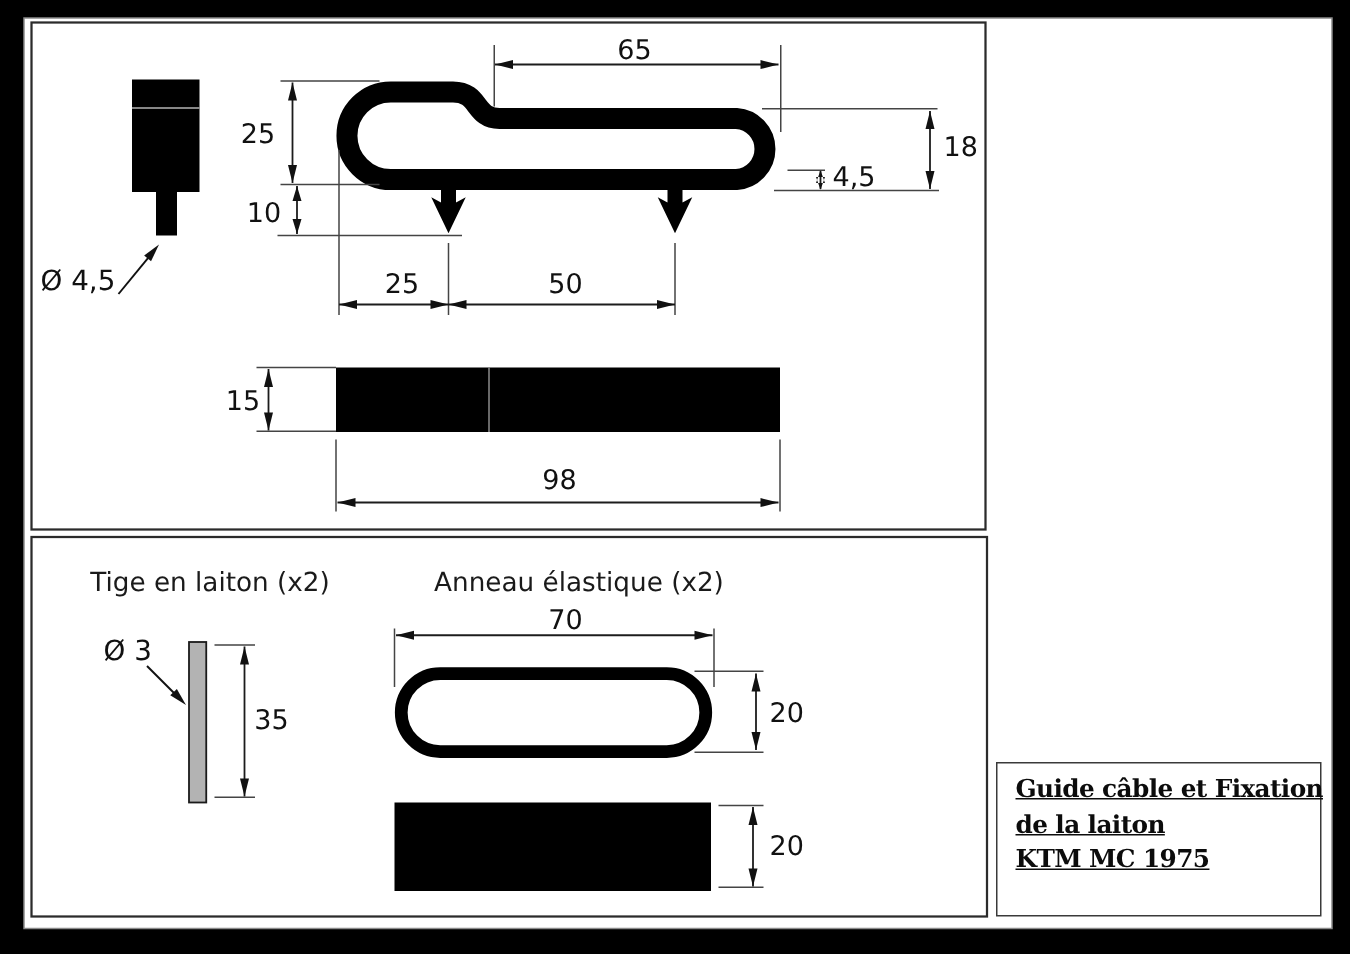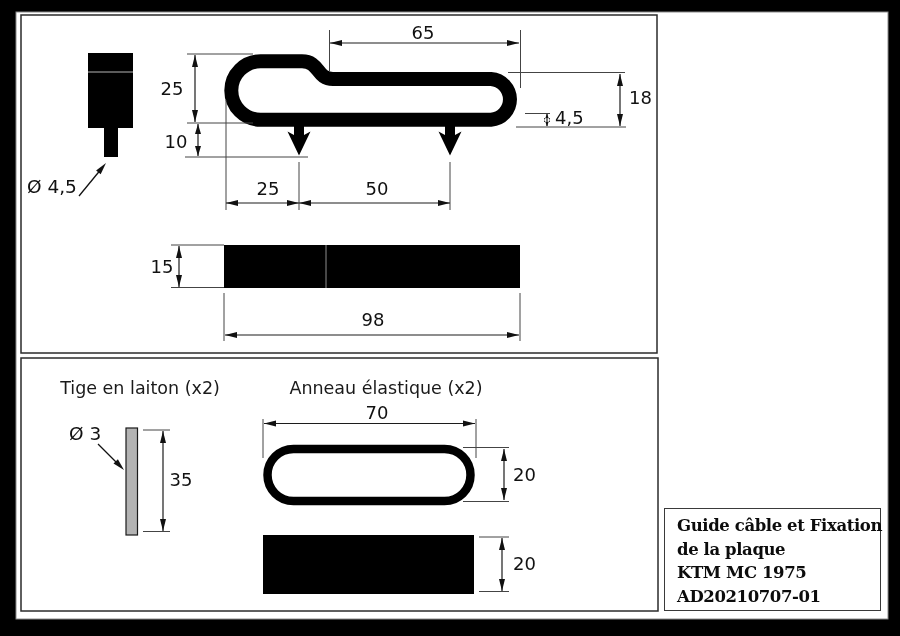--- a/index.html
+++ b/index.html
@@ -11,21 +11,21 @@
   svg text{fill:#111;font-family:"DejaVu Sans",sans-serif;}
   .dimtxt{font-size:18px;}
   .heading{font-size:17.5px;fill:#1a1a1a;}
   .dialabel{font-size:18.5px;}
   .title-block{
     position:absolute;left:664px;top:508px;width:217px;height:103px;
     background:#fff;border:1px solid #3a3a3a;box-sizing:border-box;
     padding:5px 4px 0 12px;
     font-family:"DejaVu Serif","Liberation Serif",serif;
     font-weight:bold;font-size:16.5px;line-height:23.5px;
-    letter-spacing:-0.4px;color:#0c0c0c;white-space:nowrap;
+    letter-spacing:-0.4px;color:#0c0c0c;white-space:nowrap;text-decoration:underline;
   }
 </style>
 </head>
 <body>
 
 <svg width="900" height="636" viewBox="0 0 900 636">
 
   <rect x="16" y="12" width="872" height="607" fill="#ffffff" stroke="#8a8a8a" stroke-width="1"></rect>
   <rect x="21" y="15" width="636" height="338" fill="#ffffff" stroke="#2b2b2b" stroke-width="1.5"></rect>
   <rect x="21" y="358" width="637" height="253" fill="#ffffff" stroke="#2b2b2b" stroke-width="1.5"></rect>
@@ -146,16 +146,15 @@
   <g>
     <path d="M479,537 H509 M479,591.5 H509" stroke="#444" stroke-width="1" fill="none"></path>
     <line x1="502" y1="538" x2="502" y2="591" stroke="#1c1c1c" stroke-width="1.2"></line>
     <path d="M502,538 L499,550 L505,550 Z M502,591 L499,579 L505,579 Z" fill="#111"></path>
     <text x="513" y="570" class="dimtxt">20</text>
   </g>
 </svg>
 
 <div class="title-block">
   <div>Guide câble et Fixation</div>
-  <div>de la plaque</div>
+  <div>de la laiton</div>
   <div>KTM MC 1975</div>
-  <div>AD20210707-01</div>
 </div>
 
 </body></html>

